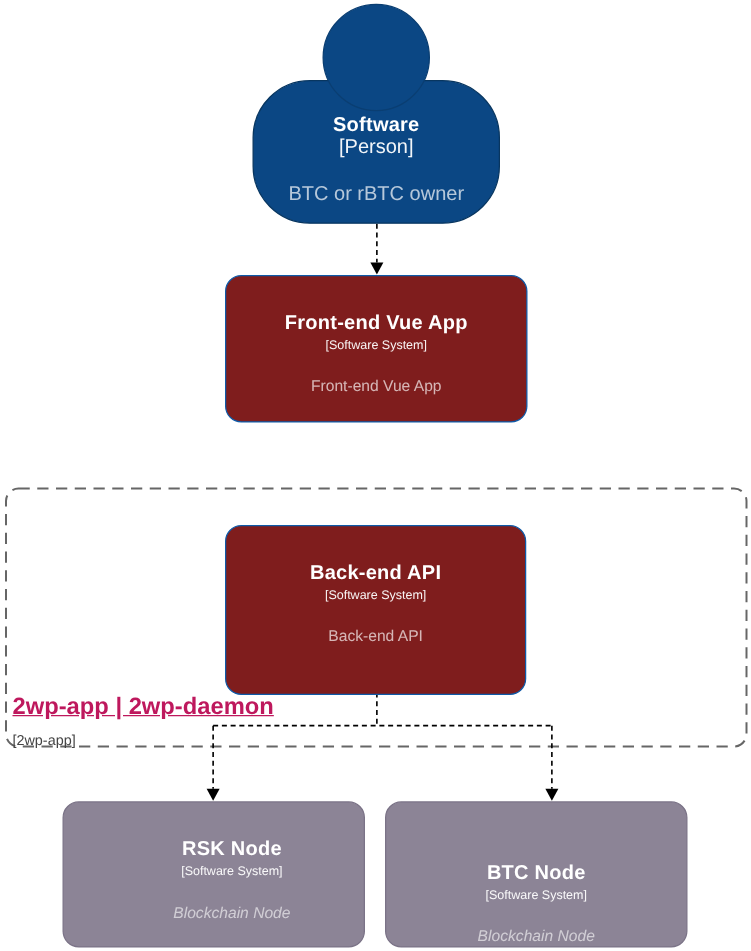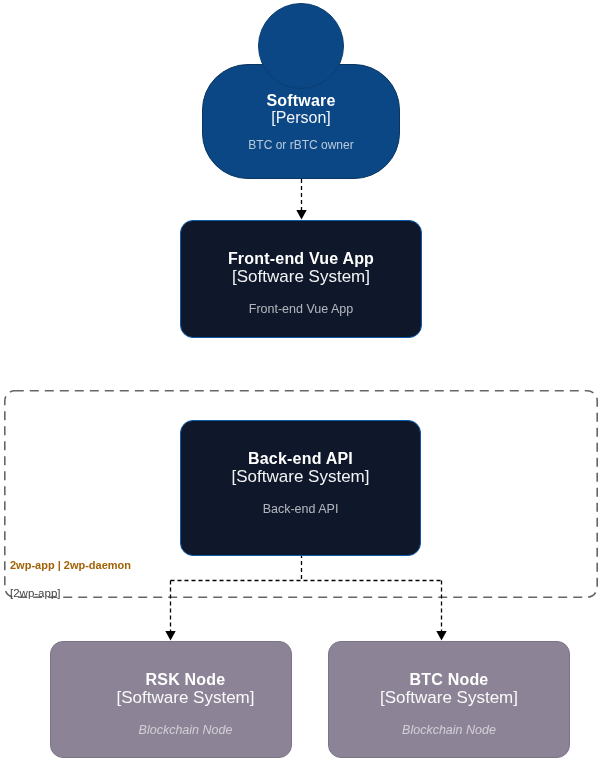--- a/index.html
+++ b/index.html
@@ -46,32 +46,32 @@
     align-items: center;
     padding-top: 28px;
   }
   .node .title {
     font-size: 16px;
     font-weight: bold;
     line-height: 20px;
     letter-spacing: 0.2px;
   }
   .node .type {
-    font-size: 17px;
+    font-size: 10px;
     line-height: 16px;
     color: rgba(255,255,255,0.95);
   }
   .node .desc {
     font-size: 12.5px;
     line-height: 15px;
     margin-top: 17px;
   }
 
   .system {
-    background: #0f172a;
+    background: #7f1d1d;
     border: 1px solid #0E5AA8;
     align-items: center;
   }
   .system .desc { color: rgba(255,255,255,0.68); }
 
   .external {
     background: #8C8496;
     border: 1px solid #7B7387;
   }
   .external .desc { color: rgba(255,255,255,0.60); font-style: italic; }
@@ -113,51 +113,52 @@
     font-weight: bold;
     line-height: 19px;
     letter-spacing: 0.2px;
   }
   .person-body .type {
     font-size: 16px;
     line-height: 15px;
     color: rgba(255,255,255,0.95);
   }
   .person-body .desc {
-    font-size: 12px;
+    font-size: 16px;
     line-height: 14px;
-    margin-top: 13px;
+    margin-top: 24px;
     color: rgba(255,255,255,0.70);
   }
 
   
   .boundary-label {
     position: absolute;
     left: 10px; top: 556px;
     z-index: 2;
     text-align: left;
   }
   .boundary-label .b-title {
-    font-size: 11px;
+    font-size: 19px;
     font-weight: bold;
-    color: #a16207;
+    color: #be185d;
     line-height: 19px;
+    text-decoration: underline;
   }
   .boundary-label .b-sub {
     font-size: 11.5px;
     color: #444444;
     line-height: 14px;
     margin-top: 11px;
   }
 
   
   #frontend { left: 180px; top: 220px; width: 242px; height: 118px; }
   #backend  { left: 180px; top: 420px; width: 241px; height: 136px; }
   #rsknode  { left: 50px;  top: 641px; width: 242px; height: 117px; padding-left: 29px; }
-  #btcnode  { left: 328px; top: 641px; width: 242px; height: 117px; }
+  #btcnode  { left: 308px; top: 641px; width: 242px; height: 117px; justify-content: flex-end; }
 </style>
 </head>
 <body>
 
 <div class="canvas">
 
   <svg class="links-layer" viewBox="0 0 601 761" xmlns="http://www.w3.org/2000/svg">
 
     <rect class="boundary-rect" x="4.8" y="390.8" width="592.4" height="206.4" rx="10"></rect>
 

